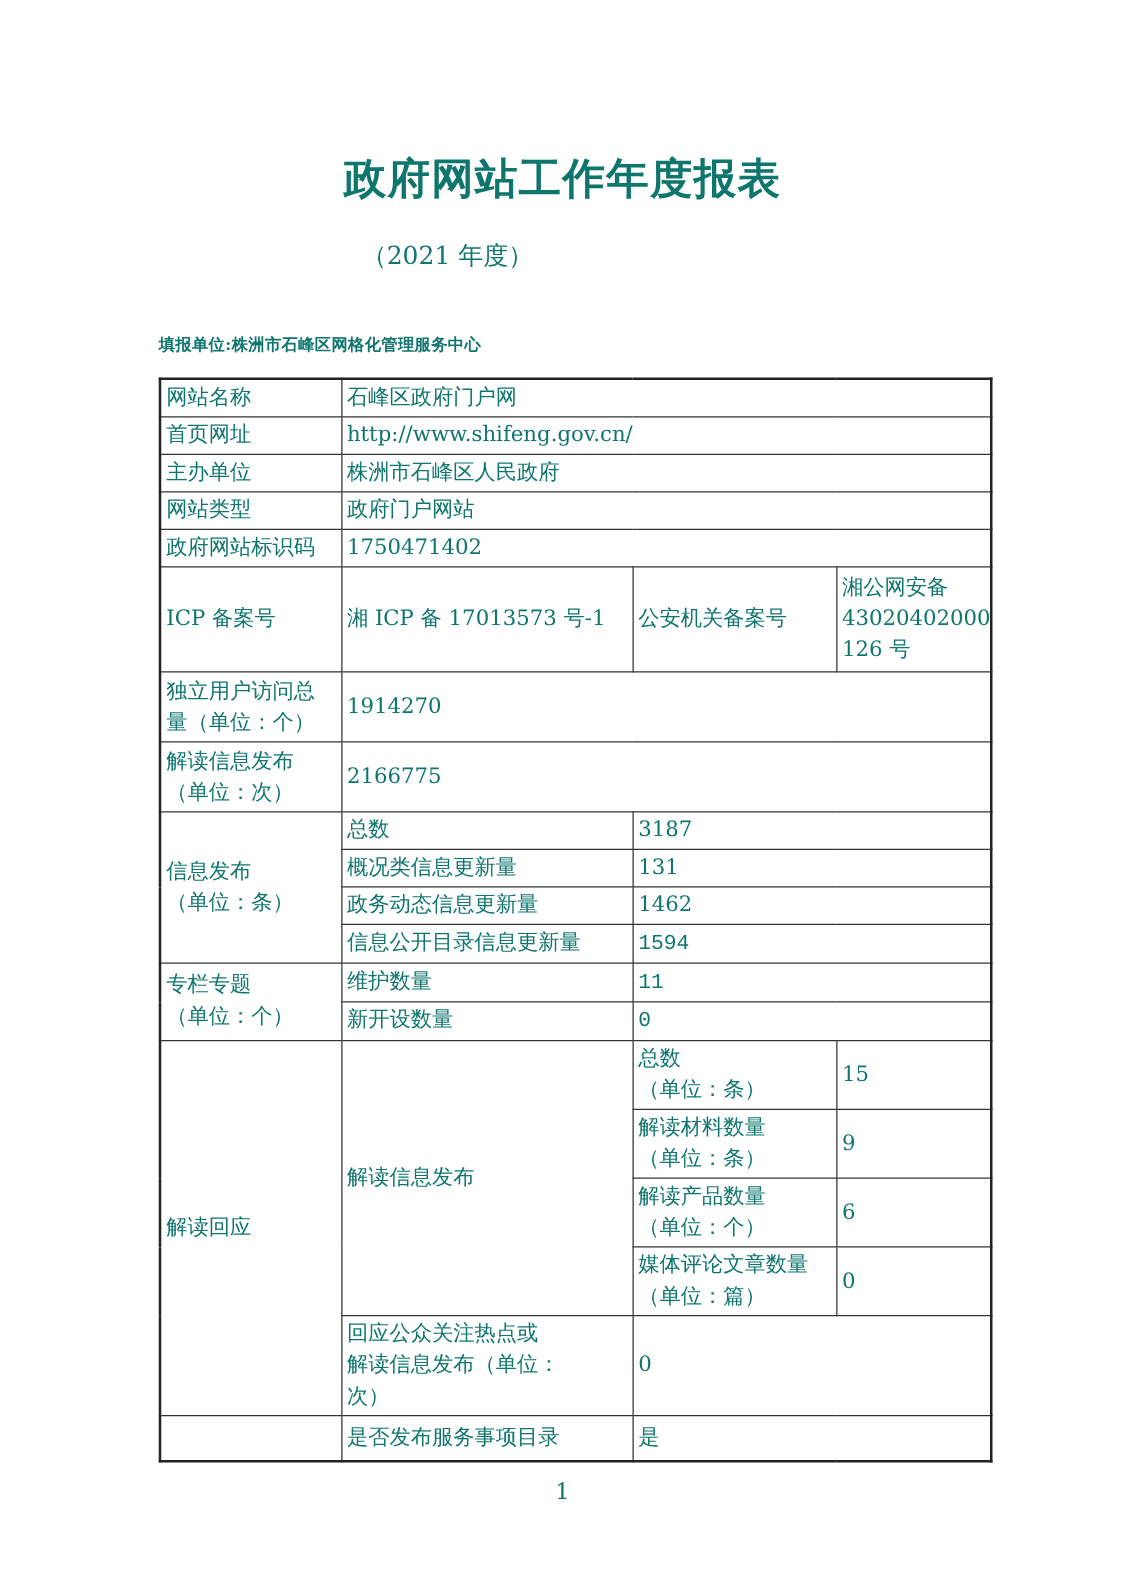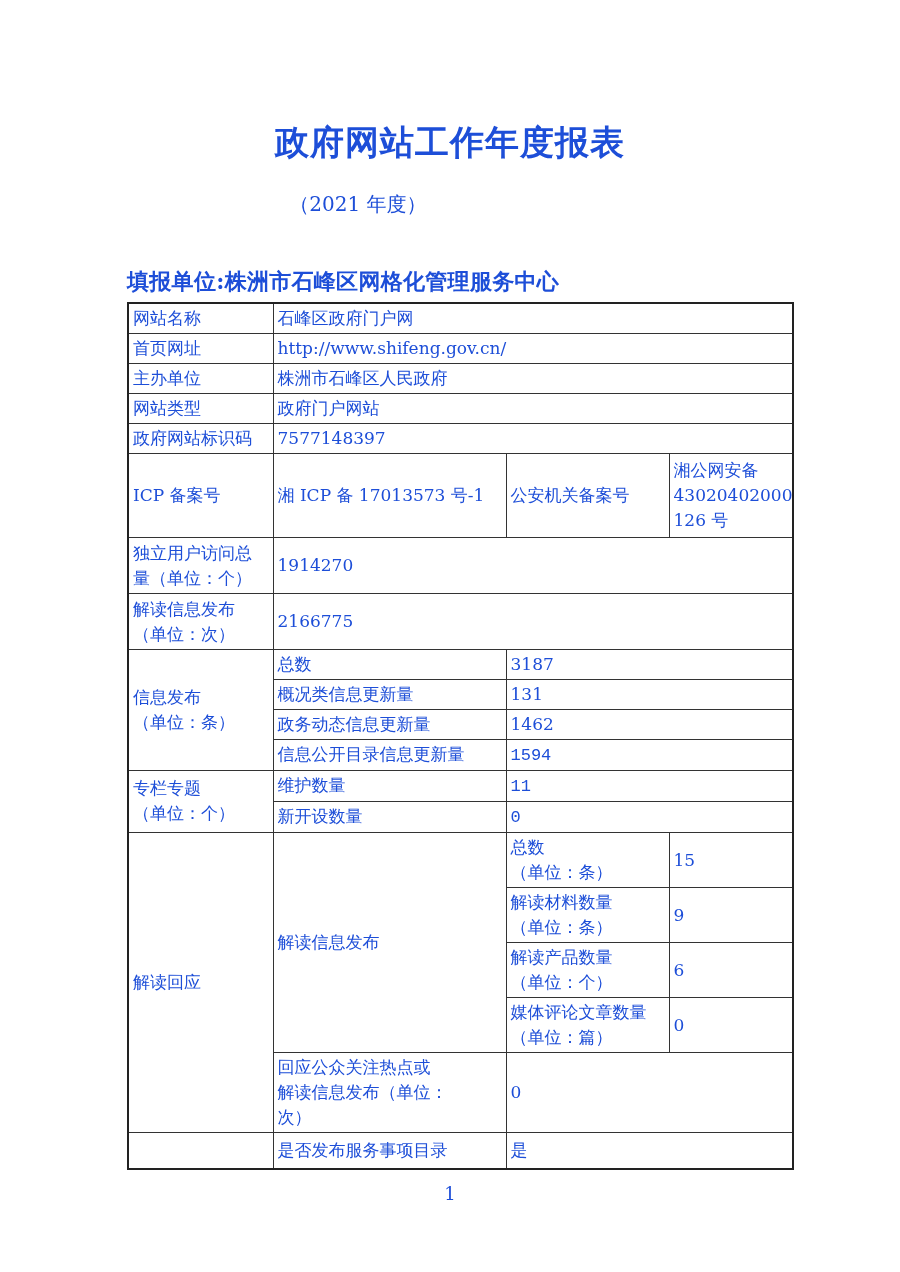--- a/index.html
+++ b/index.html
@@ -1,36 +1,36 @@
 <!DOCTYPE html>
 <html><head>
 <meta charset="utf-8">
 <style>
   html,body{margin:0;padding:0;background:#ffffff;}
   .page{
     position:relative;
     width:900px;height:1272px;
     background:#ffffff;
-    color:#1d4ed8;
+    color:#0f766e;
     font-family:"DejaVu Serif","Liberation Serif",serif;
     overflow:hidden;
   }
   .title{
     position:absolute;top:120px;left:0;width:900px;
     text-align:center;
     font-family:"DejaVu Sans","Liberation Sans",sans-serif;
     font-weight:700;font-size:34px;letter-spacing:1px;
   }
   .subtitle{
     position:absolute;top:191px;left:0;width:716px;
     text-align:center;font-size:20px;
   }
   .unit-line{
     position:absolute;top:267px;left:127px;
-    font-size:22px;font-weight:700;letter-spacing:0.3px;
+    font-size:13px;font-weight:700;letter-spacing:0.3px;
   }
   table.report{
     position:absolute;top:302px;left:127px;
     width:665px;border-collapse:collapse;table-layout:fixed;
     border:2px solid #222222;
   }
   table.report td{
     border:1px solid #333333;
     text-align:left;vertical-align:middle;
     font-size:17px;line-height:25px;
@@ -81,21 +81,21 @@
     <tr class="h30">
       <td>主办单位</td>
       <td colspan="3">株洲市石峰区人民政府</td>
     </tr>
     <tr class="h30">
       <td>网站类型</td>
       <td colspan="3">政府门户网站</td>
     </tr>
     <tr class="h30">
       <td>政府网站标识码</td>
-      <td colspan="3">7577148397</td>
+      <td colspan="3">1750471402</td>
     </tr>
 
     <tr class="h84">
       <td>ICP 备案号</td>
       <td>湘 ICP 备 17013573 号-1</td>
       <td>公安机关备案号</td>
       <td class="tall">湘公网安备
 43020402000
 126 号</td>
     </tr>

